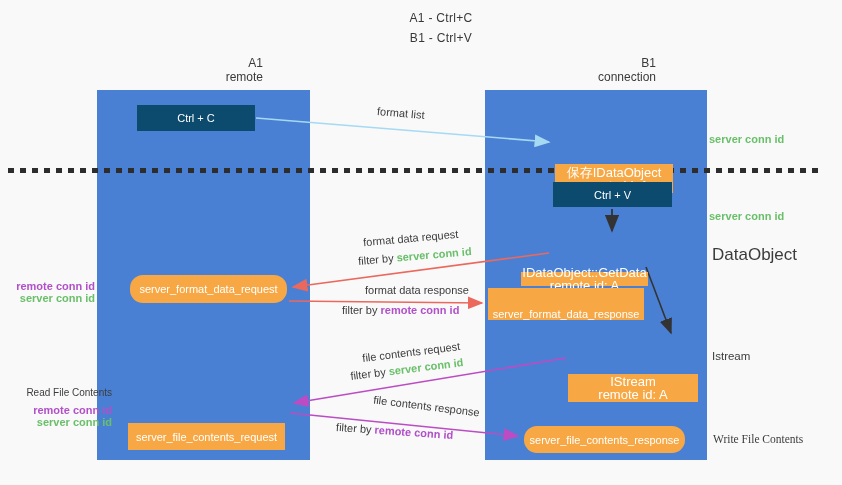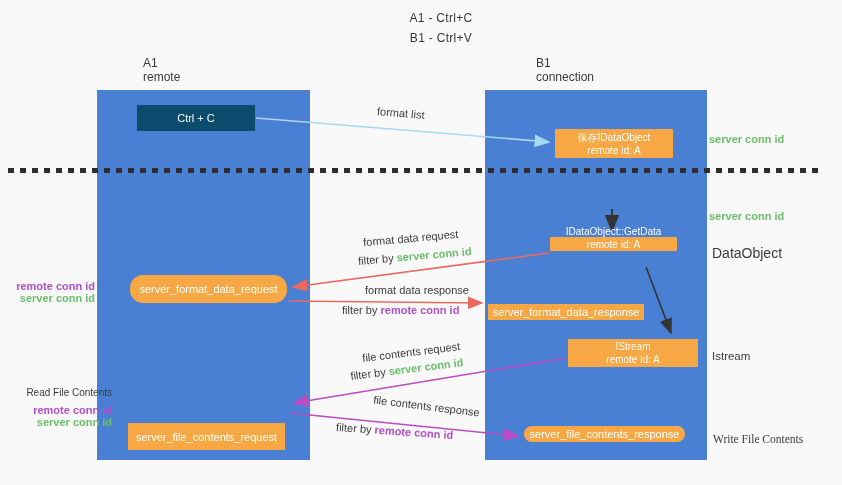--- a/index.html
+++ b/index.html
@@ -14,25 +14,25 @@
 
   .dotted{position:absolute;left:8px;top:168px;width:816px;height:5px;z-index:3;
     background:repeating-linear-gradient(90deg,#2d2d2d 0 6px,transparent 6px 12px);}
 
   .box{position:absolute;z-index:4;color:#ffffff;text-align:center;
     display:flex;flex-direction:column;justify-content:center;align-items:center;}
   .box .l1,.box .l2{display:block;line-height:13px;}
   .orange{background:#F7A844;}
   .green{background:#0c4a6e;}
   .fs11{font-size:11px;}
-  .fs10{font-size:10px;}
+  .fs10{font-size:13px;margin-top:35px;}
 
   .title{position:absolute;left:0;top:8px;width:842px;text-align:center;z-index:5;
     font-size:12px;line-height:20px;color:#383838;letter-spacing:.3px;margin-left:20px;}
-  .colhead{position:absolute;z-index:5;text-align:left;font-size:12px;line-height:14px;color:#3a3a3a;}
+  .colhead{position:absolute;z-index:5;text-align:right;font-size:12px;line-height:14px;color:#3a3a3a;}
   #head-left{left:143px;top:56px;width:120px;}
   #head-right{left:536px;top:56px;width:120px;}
 
   .lbl{position:absolute;z-index:5;font-size:11px;color:#3C3C3C;white-space:nowrap;}
   .bgreen{color:#6ABF69;font-weight:bold;}
   .bpurple{color:#B150C8;font-weight:bold;}
   .rightblock{text-align:right;}
 </style>
 </head>
 <body>
@@ -84,64 +84,67 @@
 
   <div class="box green fs11" style="left:137px;top:105px;width:118px;height:26px;">
     <span>Ctrl + C</span>
   </div>
 
   <div class="box orange fs10" style="left:555px;top:129px;width:118px;height:29px;">
     <span class="l1">保存IDataObject</span>
     <span class="l2">remote id: A</span>
   </div>
 
+  <div class="box green fs11" style="left:553px;top:182px;width:119px;height:25px;">
+    <span>Ctrl + V</span>
+  </div>
 
-  <div class="box orange fs10" style="left:550px;top:237px;width:127px;height:14px;justify-content:flex-end;">
+  <div class="box orange fs10" style="left:521px;top:237px;width:127px;height:14px;">
     <span class="l1">IDataObject::GetData</span>
     <span class="l2">remote id: A</span>
   </div>
 
   <div class="box orange fs11" style="left:130px;top:275px;width:157px;height:28px;border-radius:13px;">
     <span>server_format_data_request</span>
   </div>
 
-  <div class="box orange fs11" style="left:488px;top:304px;width:156px;height:16px;">
+  <div class="box orange fs11" style="left:488px;top:288px;width:156px;height:32px;justify-content:flex-end;">
     <span>server_format_data_response</span>
   </div>
 
   <div class="box orange fs10" style="left:568px;top:339px;width:130px;height:28px;">
     <span class="l1">IStream</span>
     <span class="l2">remote id: A</span>
   </div>
 
   <div class="box orange fs11" style="left:128px;top:393px;width:157px;height:27px;margin-top:30px;">
     <span>server_file_contents_request</span>
   </div>
 
-  <div class="box orange fs11" style="left:524px;top:426px;width:161px;height:16px;border-radius:13px;">
+  <div class="box orange fs11" style="left:524px;top:426px;width:161px;height:27px;border-radius:13px;">
     <span>server_file_contents_response</span>
   </div>
 
   <div class="lbl" style="left:377px;top:107px;transform:rotate(5deg);">format list</div>
 
   <div class="lbl" style="left:363px;top:232px;transform:rotate(-5deg);">format data request</div>
   <div class="lbl" style="left:358px;top:250px;transform:rotate(-5deg);"><span>filter by </span><span class="bgreen">server conn id</span></div>
 
   <div class="lbl" style="left:365px;top:284px;">format data response</div>
   <div class="lbl" style="left:342px;top:304px;"><span>filter by </span><span class="bpurple">remote conn id</span></div>
 
   <div class="lbl" style="left:362px;top:346px;transform:rotate(-7deg);">file contents request</div>
   <div class="lbl" style="left:350px;top:363px;transform:rotate(-7deg);"><span>filter by </span><span class="bgreen">server conn id</span></div>
 
   <div class="lbl" style="left:373px;top:400px;transform:rotate(7deg);">file contents response</div>
   <div class="lbl" style="left:336px;top:425px;transform:rotate(4deg);"><span>filter by </span><span class="bpurple">remote conn id</span></div>
 
   <div class="lbl bgreen" style="left:709px;top:133px;">server conn id</div>
   <div class="lbl bgreen" style="left:709px;top:210px;">server conn id</div>
-  <div class="lbl" style="left:712px;top:245px;font-size:14px;">DataObject</div>
+  <div class="lbl" style="left:712px;top:245px;font-size:17px;">DataObject</div>
   <div class="lbl" style="left:712px;top:350px;font-size:11.5px;">Istream</div>
   <div class="lbl" style="left:713px;top:433px;font-size:11.5px;font-family:Liberation Serif, serif;">Write File Contents</div>
 
   <div class="lbl rightblock" style="left:0px;top:280px;width:95px;">
     <div class="bpurple">remote conn id</div>
     <div class="bgreen">server conn id</div>
   </div>
   <div class="lbl rightblock" style="left:0px;top:387px;width:112px;">
     <div style="font-size:10px;">Read File Contents</div>
     <div class="bpurple" style="margin-top:6px;">remote conn id</div>

